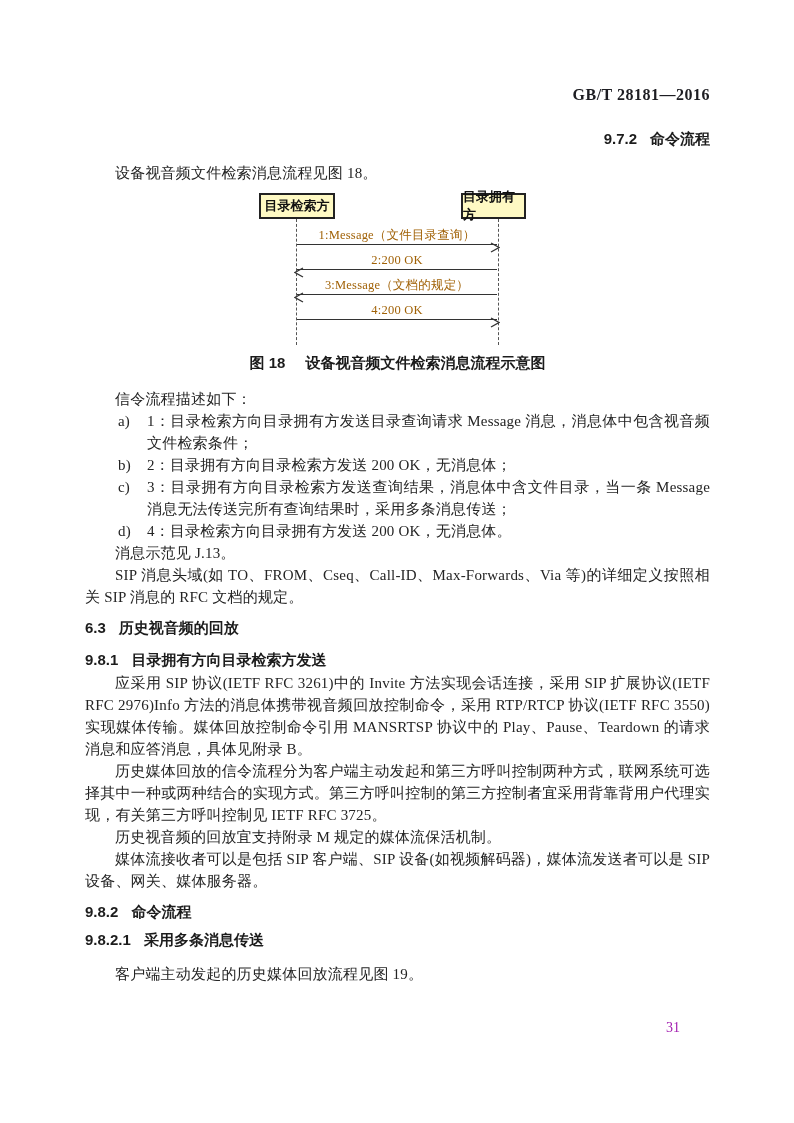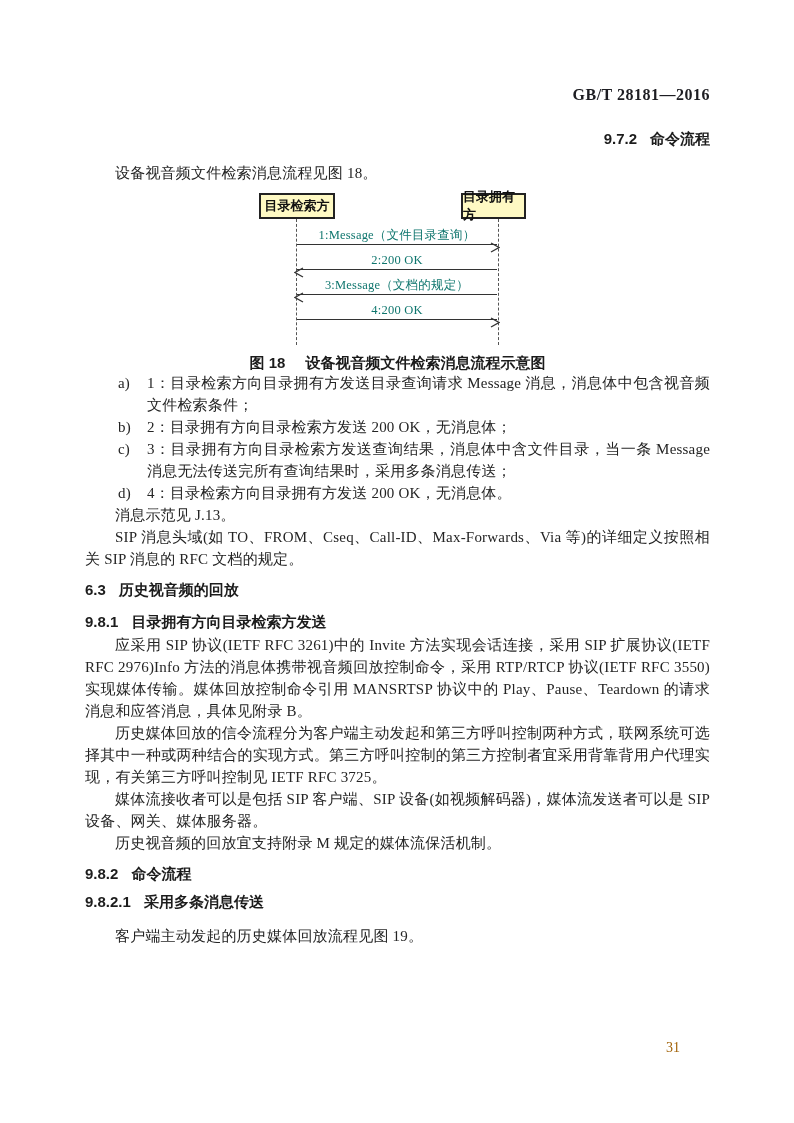--- a/index.html
+++ b/index.html
@@ -55,42 +55,42 @@
     position:absolute; top:26px; height:126px; width:0;
     border-left:1px dashed #555;
   }
   .lifeline.l-left  { left:211px; }
   .lifeline.l-right { left:413px; }
   .msg { position:absolute; left:211px; width:202px; height:0; }
   .msg-line { position:absolute; left:1px; right:1px; top:-1px; border-top:1px solid #333; }
   .msg-label {
     position:absolute; left:-40px; right:-40px; bottom:3px;
     text-align:center; font-size:12.5px; line-height:14px;
-    white-space:nowrap; color:#0f766e; letter-spacing:0.2px;
+    white-space:nowrap; color:#a16207; letter-spacing:0.2px;
   }
   .head { position:absolute; top:-6px; }
   .head.h-right { right:-2px; }
   .head.h-left  { left:-2px; }
 
   .fig-caption {
     margin-top:6px;
     text-align:center;
     font-family:"Liberation Sans","DejaVu Sans",sans-serif;
     font-weight:bold; font-size:15px; line-height:18px;
     color:#1b1b1b;
   }
   .fig-caption .ht { margin-left:20px; }
 
   
   .flow-list .li { position:relative; padding-left:62px; }
   .flow-list .lbl { position:absolute; left:33px; top:0; }
 
   .page-number {
     position:absolute; left:666px; top:1020px;
-    font-size:14px; color:#a16207;margin-top:20px;
+    font-size:14px; color:#a21caf;
   }
 
   
   .mt-h972  { margin-top:26px;text-align:right; }
   .mt-intro { margin-top:14px; }
   .mt-flow  { margin-top:16px; }
   .mt-h973  { margin-top:8px; }
   .mt-p973  { }
   .mt-h98   { margin-top:11px; }
   .mt-h981  { margin-top:14px; }
@@ -149,20 +149,21 @@
         <span class="head h-right"><svg width="11" height="11" viewBox="0 0 11 11">
               <path d="M2 1 L10 5.5 L2 10" fill="none" stroke="#333" stroke-width="1.3"></path>
             </svg></span>
       </div>
     </div>
 
     <div class="fig-caption">
       <span>图 18</span><span class="ht">设备视音频文件检索消息流程示意图</span>
     </div>
 
+    <p class="body-text indent mt-flow">信令流程描述如下：</p>
 
     <div class="flow-list body-text">
       <div class="li">
         <span class="lbl">a)</span>
         <span>1：目录检索方向目录拥有方发送目录查询请求 Message 消息，消息体中包含视音频文件检索条件；</span>
       </div>
       <div class="li">
         <span class="lbl">b)</span>
         <span>2：目录拥有方向目录检索方发送 200 OK，无消息体；</span>
       </div>
@@ -184,22 +185,22 @@
     <div class="sec-heading mt-h98">
       <span>6.3</span><span class="ht">历史视音频的回放</span>
     </div>
 
     <div class="sec-heading mt-h981">
       <span>9.8.1</span><span class="ht">目录拥有方向目录检索方发送</span>
     </div>
 
     <p class="body-text indent mt-p1">应采用 SIP 协议(IETF RFC 3261)中的 Invite 方法实现会话连接，采用 SIP 扩展协议(IETF RFC 2976)Info 方法的消息体携带视音频回放控制命令，采用 RTP/RTCP 协议(IETF RFC 3550)实现媒体传输。媒体回放控制命令引用 MANSRTSP 协议中的 Play、Pause、Teardown 的请求消息和应答消息，具体见附录 B。</p>
     <p class="body-text indent">历史媒体回放的信令流程分为客户端主动发起和第三方呼叫控制两种方式，联网系统可选择其中一种或两种结合的实现方式。第三方呼叫控制的第三方控制者宜采用背靠背用户代理实现，有关第三方呼叫控制见 IETF RFC 3725。</p>
+    <p class="body-text indent">历史视音频的回放宜支持附录 M 规定的媒体流保活机制。</p>
     <p class="body-text indent">媒体流接收者可以是包括 SIP 客户端、SIP 设备(如视频解码器)，媒体流发送者可以是 SIP 设备、网关、媒体服务器。</p>
-    <p class="body-text indent">历史视音频的回放宜支持附录 M 规定的媒体流保活机制。</p>
 
     <div class="sec-heading mt-h982">
       <span>9.8.2</span><span class="ht">命令流程</span>
     </div>
 
     <div class="sec-heading mt-h9821">
       <span>9.8.2.1</span><span class="ht">采用多条消息传送</span>
     </div>
 
     <p class="body-text indent mt-p9821">客户端主动发起的历史媒体回放流程见图 19。</p>

